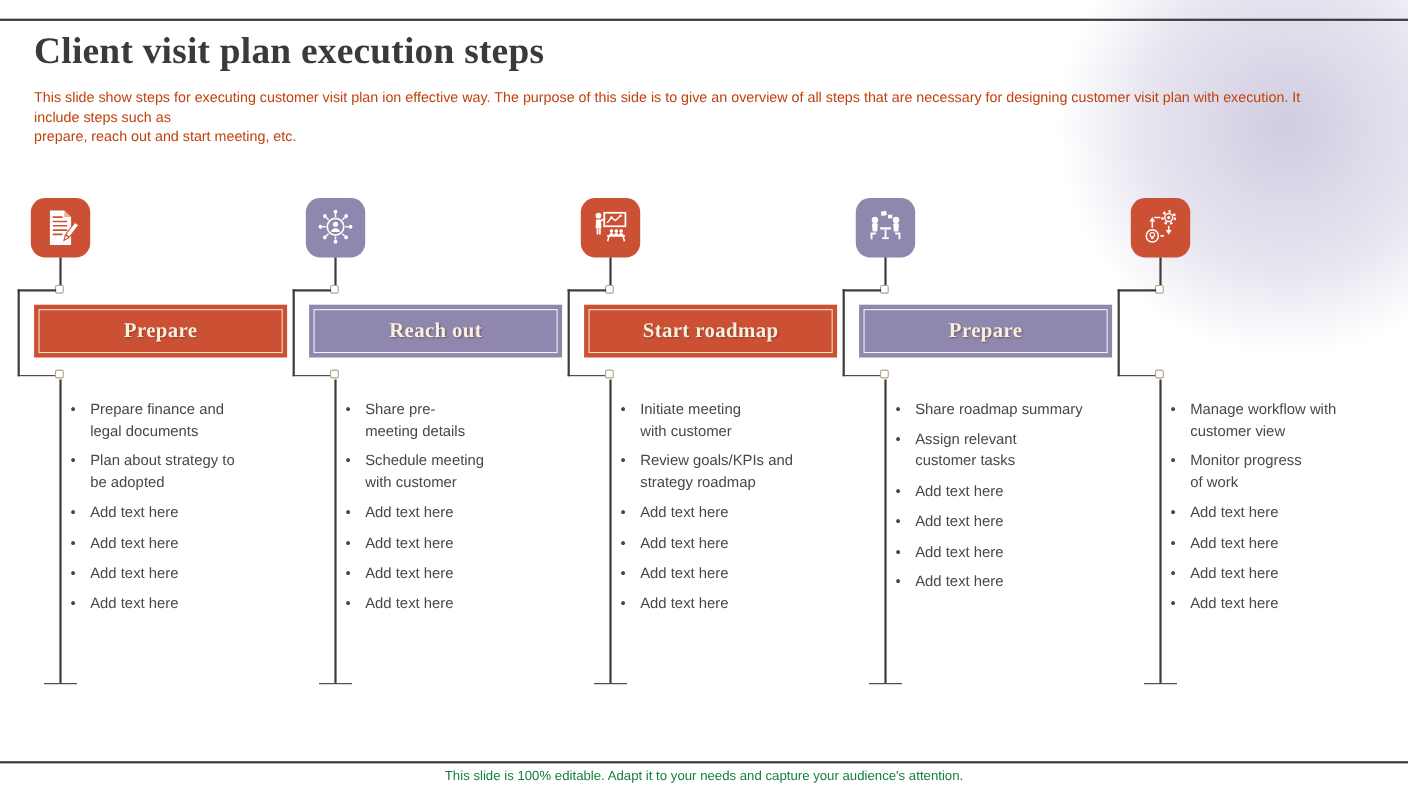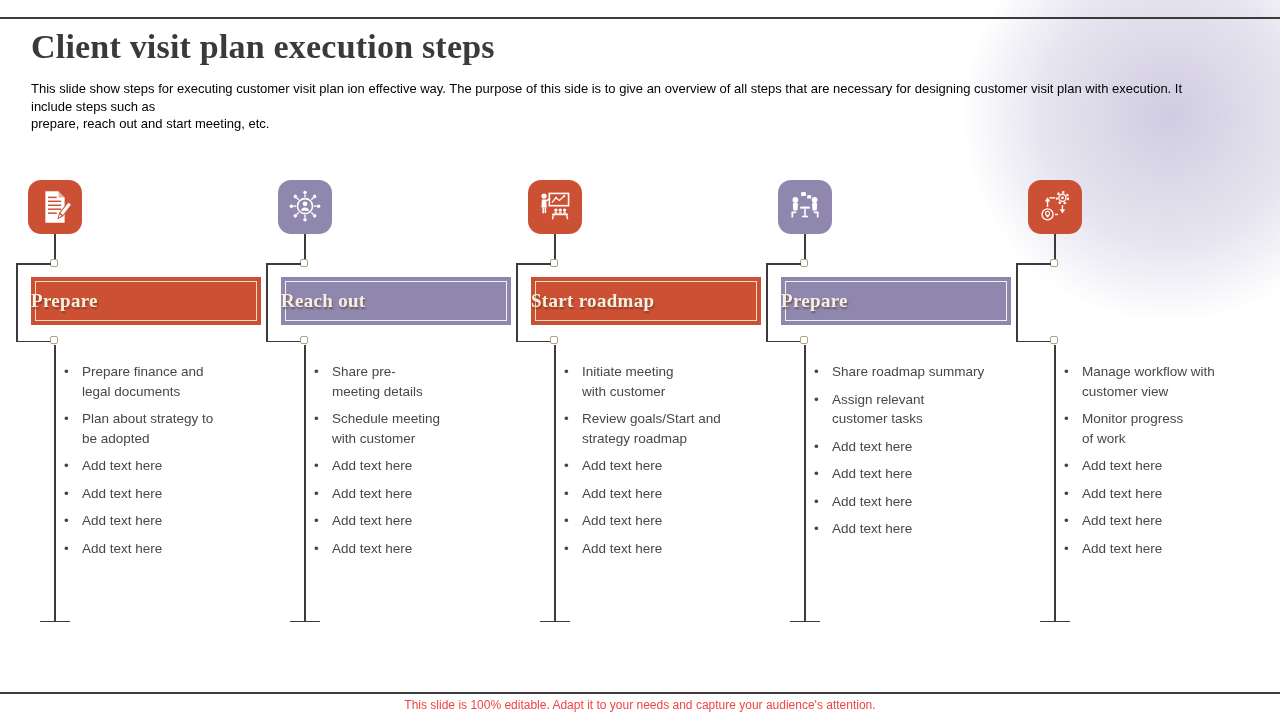--- a/index.html
+++ b/index.html
@@ -15,25 +15,25 @@
   }
   .top-rule { position:absolute; left:0; top:17px; width:1280px; height:2px; background:#3b3b3b; }
   .bottom-rule { position:absolute; left:0; top:692px; width:1280px; height:2px; background:#3b3b3b; }
   .title {
     position:absolute; left:31px; top:28px; width:1000px;
     font-family:"Liberation Serif", serif; font-weight:700; font-size:34px;
     color:#3a3a3a; letter-spacing:0.2px;
   }
   .subtitle {
     position:absolute; left:31px; top:80px; width:1192px;
-    font-size:13px; line-height:17.5px; color:#000000; white-space:pre-line;
+    font-size:13px; line-height:17.5px; color:#c2410c; white-space:pre-line;
   }
   .footer-text {
     position:absolute; left:0; top:698px; width:1280px; text-align:center;
-    font-size:12px; color:#ef4444;
+    font-size:12px; color:#15803d;
   }
   .columns { position:absolute; left:0; top:0; width:1280px; height:720px; }
   .step-col { position:absolute; top:170px; width:250px; height:470px; }
   .col-orange { --accent:var(--c-orange); --banner-border:rgba(247,234,203,0.92); }
   .col-purple { --accent:var(--c-purple); --banner-border:rgba(255,255,255,0.88); }
 
   .icon-box {
     position:absolute; left:12px; top:10px; width:54px; height:54px;
     border-radius:13px; background:var(--accent); color:var(--accent);
     display:flex; align-items:center; justify-content:center;
@@ -50,21 +50,21 @@
 
   .sq {
     position:absolute; width:8px; height:8px; background:#fff;
     border:1.2px solid #b2a287; border-radius:2px;
   }
   .sq-top { left:34px; top:89px; }
   .sq-bot { left:34px; top:166px; }
 
   .banner {
     position:absolute; left:15px; top:107px; width:230px; height:48px;
-    background:var(--accent); display:flex; align-items:center; justify-content:flex-start;
+    background:var(--accent); display:flex; align-items:center; justify-content:center;
   }
   .banner-inner { position:absolute; inset:4px; border:1.2px solid var(--banner-border); }
   .banner-label {
     position:relative; font-family:"Liberation Serif", serif; font-weight:700;
     font-size:19px; color:var(--c-banner-text); letter-spacing:0.3px;
     text-shadow:1px 1.5px 1.5px rgba(70,35,20,0.45);
   }
   .bullets {
     position:absolute; left:46px; top:192px; width:198px;
     list-style:none; font-size:13.5px; line-height:19.5px; color:#474747;
@@ -231,21 +231,21 @@
     <div class="sq sq-bot"></div>
     <div class="banner">
       <div class="banner-inner"></div>
       <span class="banner-label">Start roadmap</span>
     </div>
     <div class="ln stem-bottom"></div>
     <div class="ln tick"></div>
     <ul class="bullets">
           <li>Initiate meeting
 with customer</li>
-          <li>Review goals/Start and
+          <li>Review goals/KPIs and
 strategy roadmap</li>
           <li>Add text here</li>
           <li>Add text here</li>
           <li>Add text here</li>
           <li>Add text here</li>
         </ul>
   </div>
       <div class="step-col col-purple" style="left: 766px;">
     <div class="icon-box">
       <span class="icon-svg">

